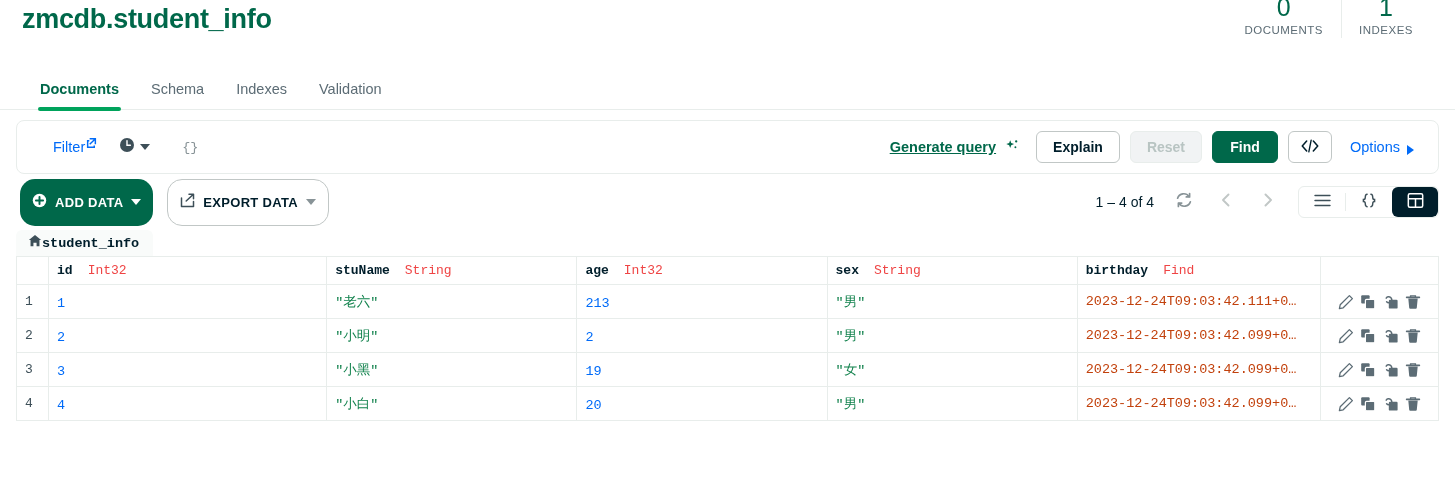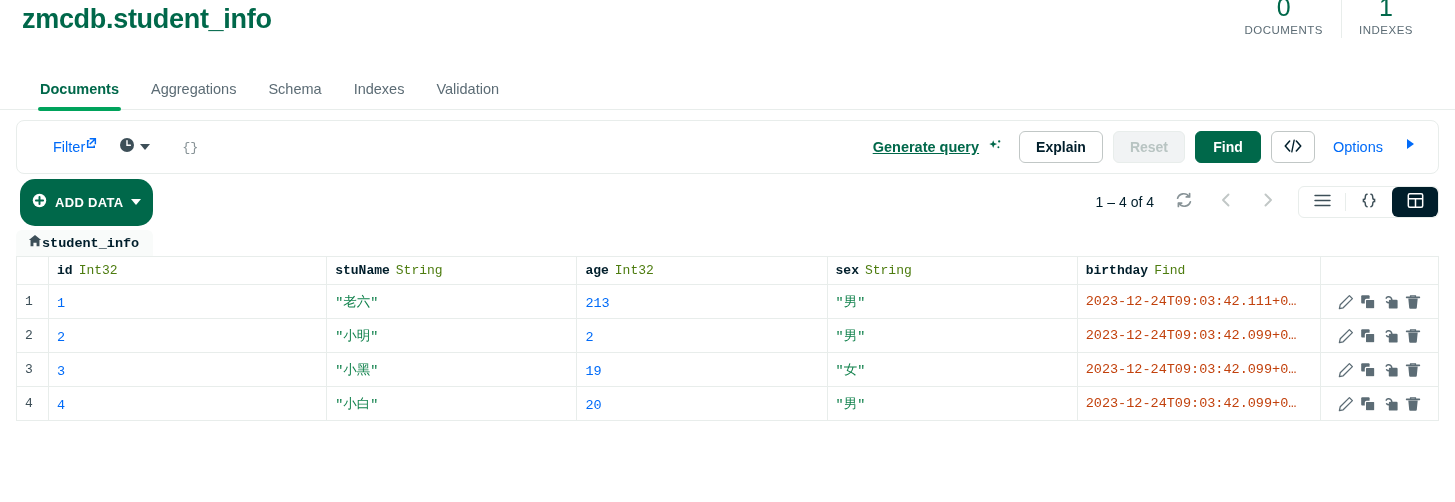--- a/index.html
+++ b/index.html
@@ -177,21 +177,21 @@
     color: #fff;
     min-width: 66px;
   }
   .btn-icon {
     width: 44px; padding: 0;
   }
   .options-link {
     color: #016bf8;
     font-size: 14.5px;
     margin-left: 18px;
-    display: flex; align-items: flex-start; gap: 24px;
+    display: flex; align-items: flex-end; gap: 7px;
     cursor: pointer;
     white-space: nowrap;
   }
   .caret-right {
     width: 0; height: 0;
     border-top: 5px solid transparent;
     border-bottom: 5px solid transparent;
     border-left: 7px solid #016bf8;
   }
 
@@ -301,21 +301,21 @@
   }
   table.grid thead th {
     border-top: 1px solid #e8edeb;
     border-bottom: 1px solid #e8edeb;
     height: 28px;
     font-family: "Liberation Mono", monospace;
     font-size: 13px;
     background: #fff;
   }
   .fname { font-weight: 700; color: #001e2b; }
-  .ftype { color: #4d7c0f; margin-left: 6px; }
+  .ftype { color: #ef4444; margin-left: 15px; }
   .col-rownum { width: 32px; }
   .col-id { width: 278px; }
   .col-name { width: 250px; }
   .col-age  { width: 250px; }
   .col-sex  { width: 250px; }
   .col-bday { width: 243px; }
   .col-acts { width: 118px; }
   td.rownum {
     text-align: center;
     font-family: "Liberation Mono", monospace;
@@ -349,21 +349,20 @@
       </div>
       <div class="stat">
         <div class="stat-num">1</div>
         <div class="stat-label">INDEXES</div>
       </div>
     </div>
   </div>
 
   <div class="tabs">
     <div class="tab active">Documents</div>
-    <div class="tab">Aggregations</div>
     <div class="tab">Schema</div>
     <div class="tab">Indexes</div>
     <div class="tab">Validation</div>
   </div>
 
   <div class="querybar-wrap">
     <div class="querybar">
 
       <div class="filter-link">
         <span>Filter</span><span class="ext-ico"><svg width="11" height="11" viewBox="0 0 12 12">
@@ -422,20 +421,30 @@
       <span>
         <svg width="15" height="15" viewBox="0 0 16 16">
           <circle cx="8" cy="8" r="7.2" fill="#fff"></circle>
           <path d="M8 4.2v7.6M4.2 8h7.6" stroke="#00684a" stroke-width="2.1" stroke-linecap="round"></path>
         </svg>
       </span>
       <span>ADD DATA</span>
       <span class="caret-sm-light"></span>
     </div>
 
+    <div class="pill pill-white">
+      <span>
+        <svg width="15" height="15" viewBox="0 0 16 16">
+          <path d="M1.6 5.4v8.9h12.8V9" stroke="#3d4f58" stroke-width="1.6" fill="none" stroke-linecap="round" stroke-linejoin="round"></path>
+          <path d="M6.6 8.6L14.3 1.3M9.6 1.2h4.8v4.8" stroke="#3d4f58" stroke-width="1.6" fill="none" stroke-linecap="round" stroke-linejoin="round"></path>
+        </svg>
+      </span>
+      <span>EXPORT DATA</span>
+      <span class="caret-sm-dark"></span>
+    </div>
 
     <div class="spacer"></div>
 
     <div class="count-text">1 – 4 of 4</div>
 
     <div class="icon-btn">
       <span>
         <svg width="18" height="18" viewBox="0 0 18 18">
           <path d="M2.6 7.2A6.4 6.4 0 0 1 14 5.6" stroke="#889397" stroke-width="1.7" fill="none" stroke-linecap="round"></path>
           <path d="M15.4 10.8A6.4 6.4 0 0 1 4 12.4" stroke="#889397" stroke-width="1.7" fill="none" stroke-linecap="round"></path>

